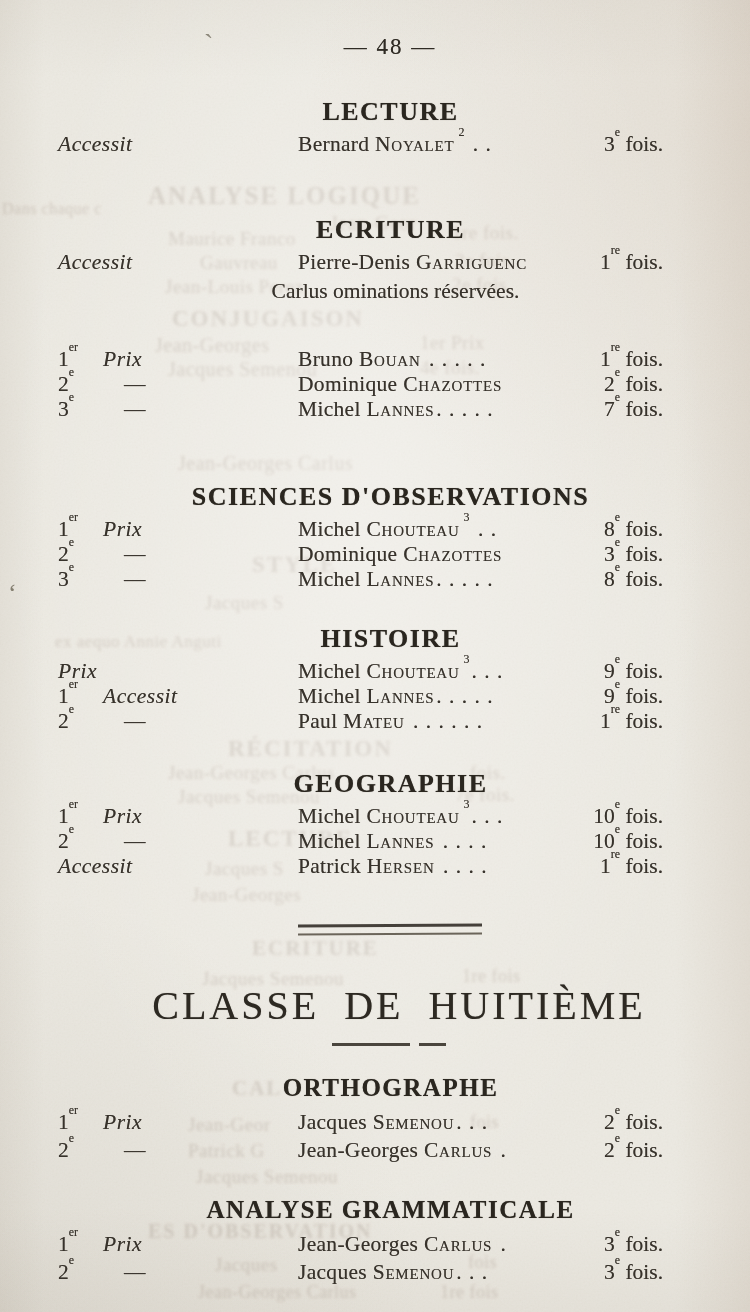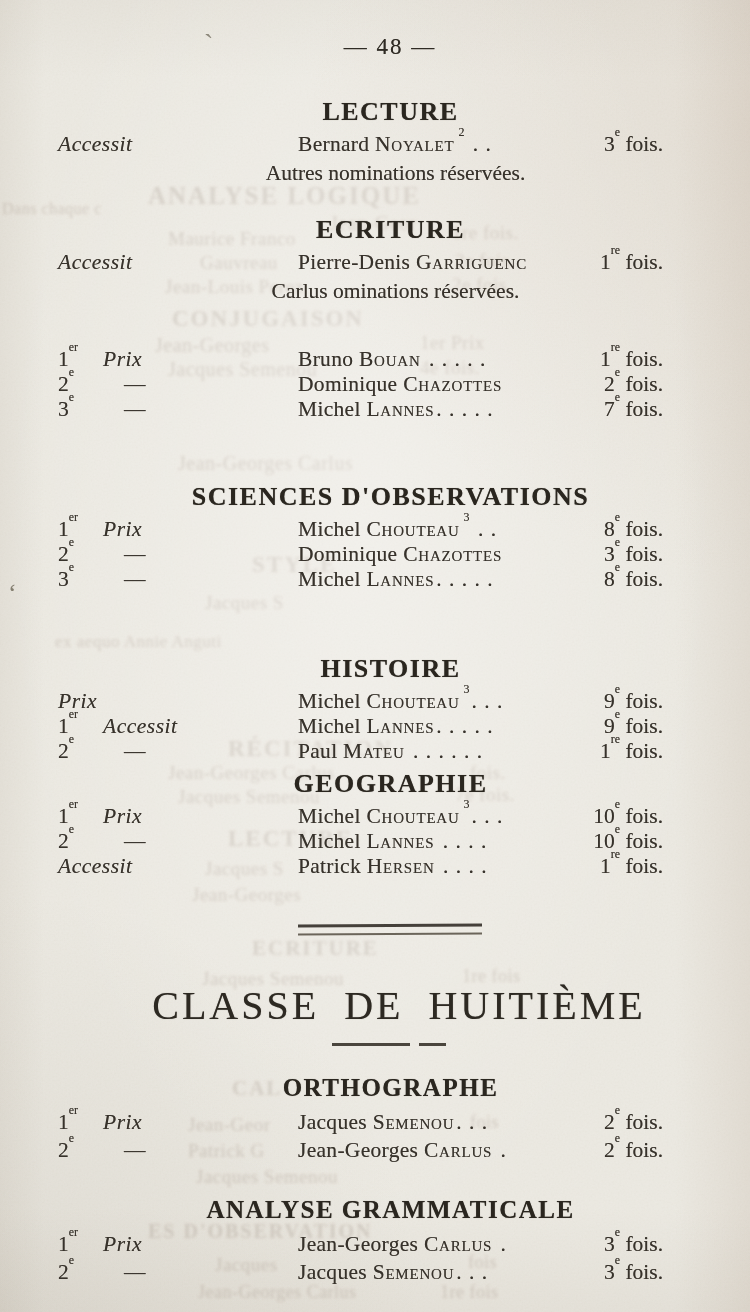--- a/index.html
+++ b/index.html
@@ -136,21 +136,20 @@
     <div id="sections">
         <section class="section" style="top: 98px;">
           <div class="sec-title">LECTURE</div>
           <div class="rows">
             <div class="row">
               <span class="award"><span class="aword">Accessit</span></span>
               <span class="name"><span class="given">Bernard </span><span class="sc">Noyalet</span><sup class="sup note">2</sup><span class="dots"> . .</span></span>
               <span class="fois">3<sup class="sup">e</sup> fois.</span>
             </div>
           </div>
-          <div class="footnote">Autres nominations réservées.</div>
         </section>
         <section class="section" style="top: 216px;">
           <div class="sec-title">ECRITURE</div>
           <div class="rows">
             <div class="row">
               <span class="award"><span class="aword">Accessit</span></span>
               <span class="name"><span class="given">Pierre-Denis </span><span class="sc">Garriguenc</span></span>
               <span class="fois">1<sup class="sup">re</sup> fois.</span>
             </div>
           </div>
@@ -188,21 +187,21 @@
               <span class="name"><span class="given">Dominique </span><span class="sc">Chazottes</span></span>
               <span class="fois">3<sup class="sup">e</sup> fois.</span>
             </div>
             <div class="row">
               <span class="award"><span class="ord">3<sup class="sup">e</sup></span><span class="aword dash">—</span></span>
               <span class="name"><span class="given">Michel </span><span class="sc">Lannes</span><span class="dots">. . . . .</span></span>
               <span class="fois">8<sup class="sup">e</sup> fois.</span>
             </div>
           </div>
         </section>
-        <section class="section" style="top: 625px; margin-top: 30px;">
+        <section class="section" style="top: 625px;">
           <div class="sec-title">HISTOIRE</div>
           <div class="rows">
             <div class="row">
               <span class="award"><span class="aword">Prix</span></span>
               <span class="name"><span class="given">Michel </span><span class="sc">Chouteau</span><sup class="sup note">3</sup><span class="dots">. . .</span></span>
               <span class="fois">9<sup class="sup">e</sup> fois.</span>
             </div>
             <div class="row">
               <span class="award"><span class="ord">1<sup class="sup">er</sup></span><span class="aword">Accessit</span></span>
               <span class="name"><span class="given">Michel </span><span class="sc">Lannes</span><span class="dots">. . . . .</span></span>

